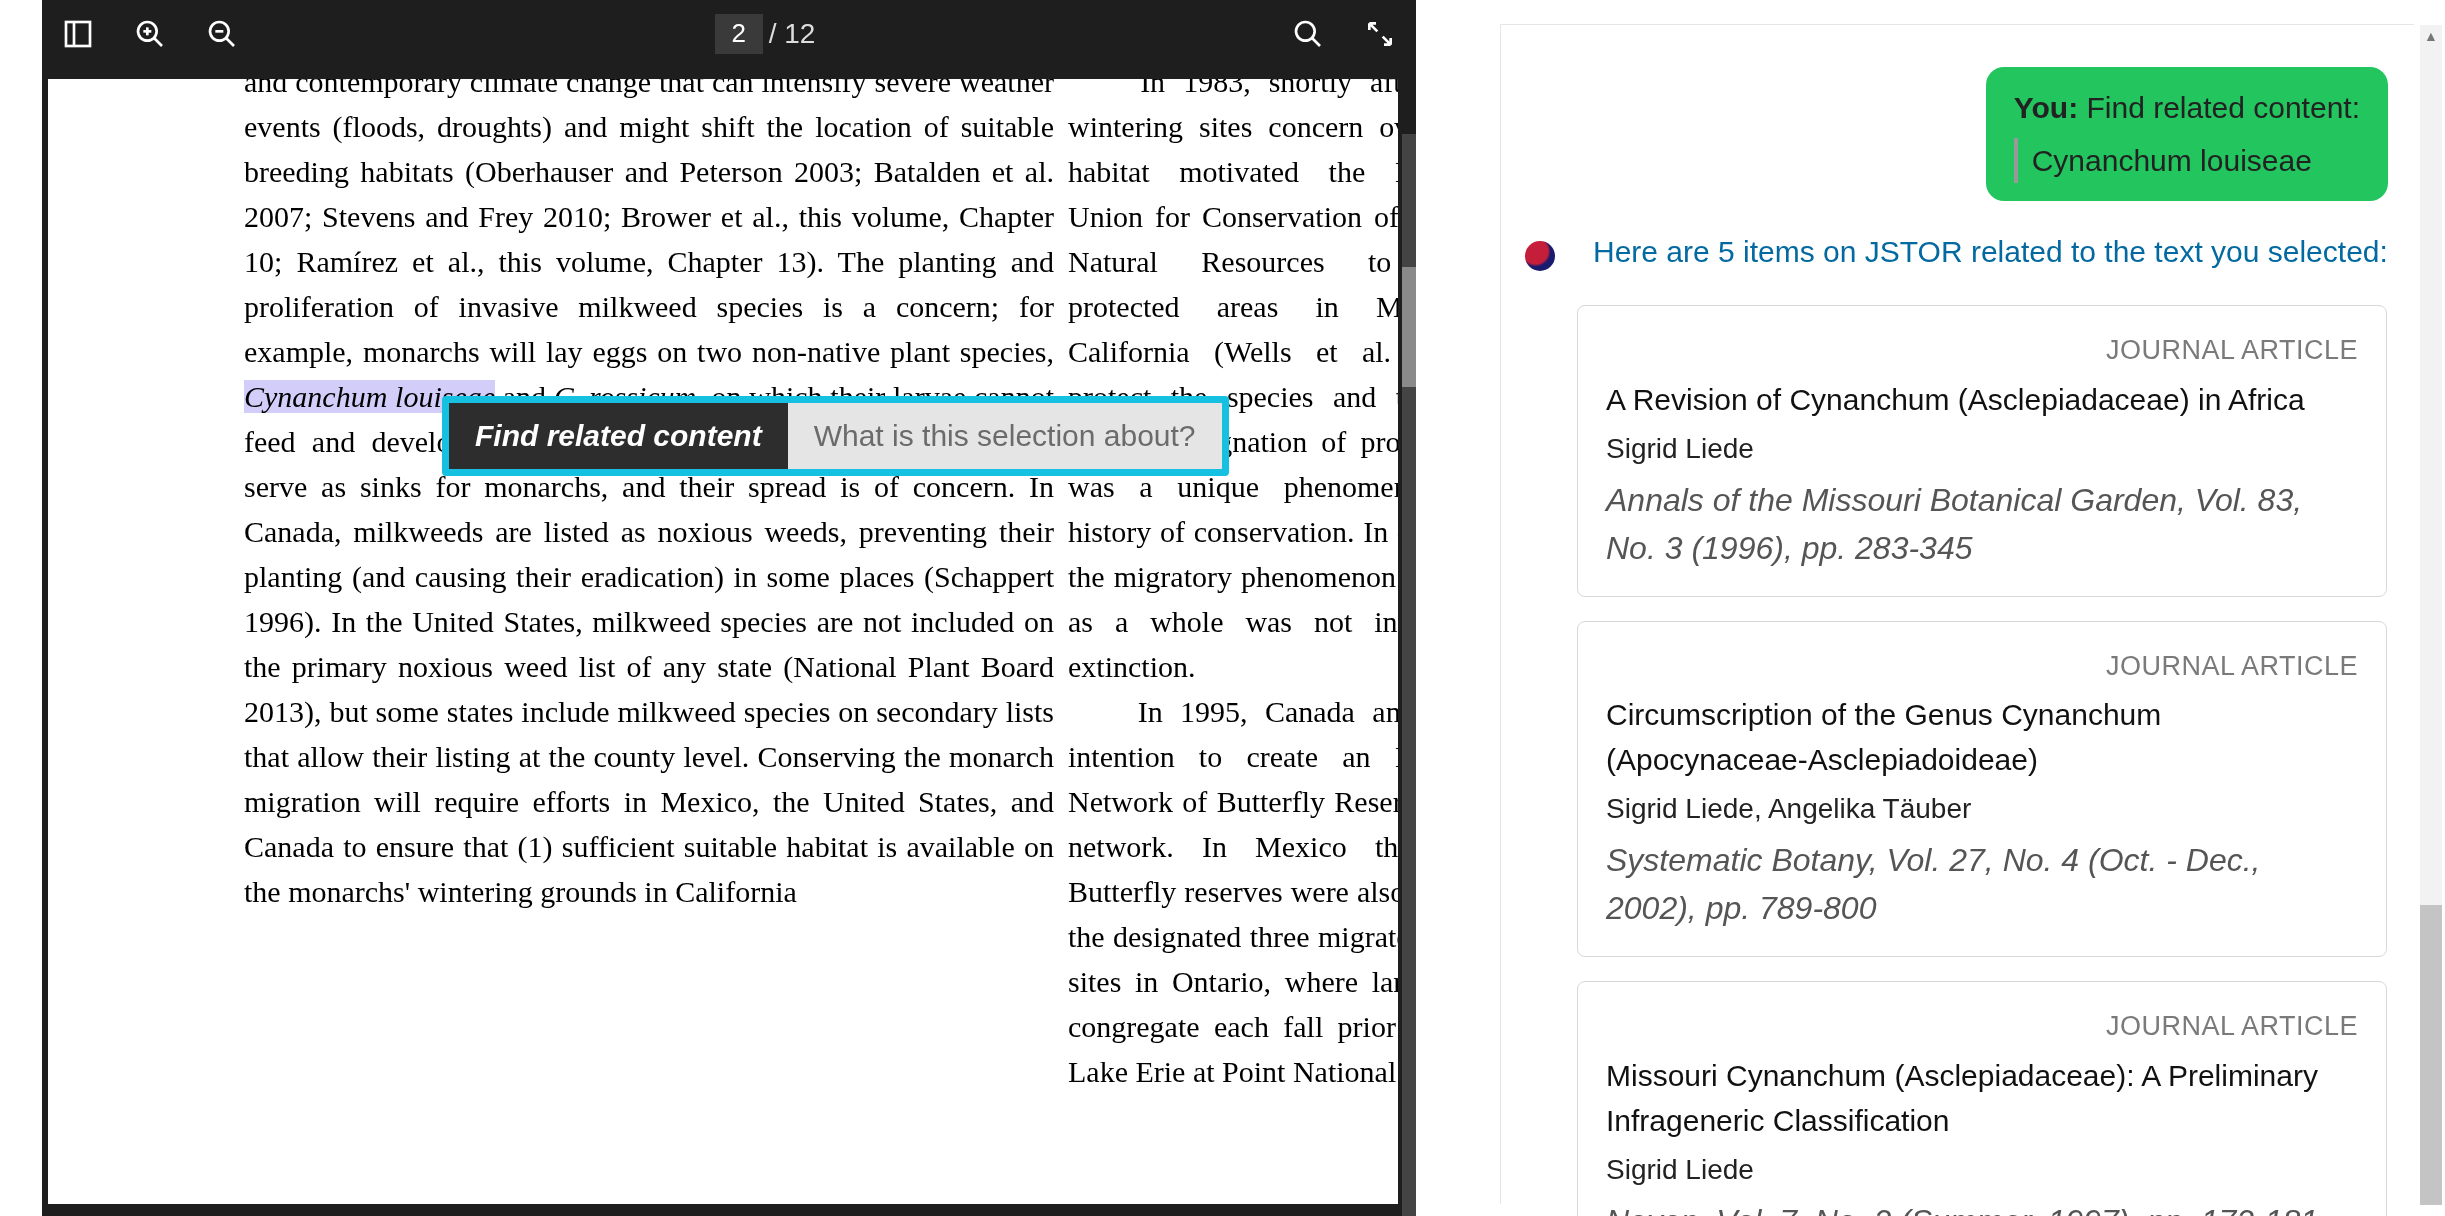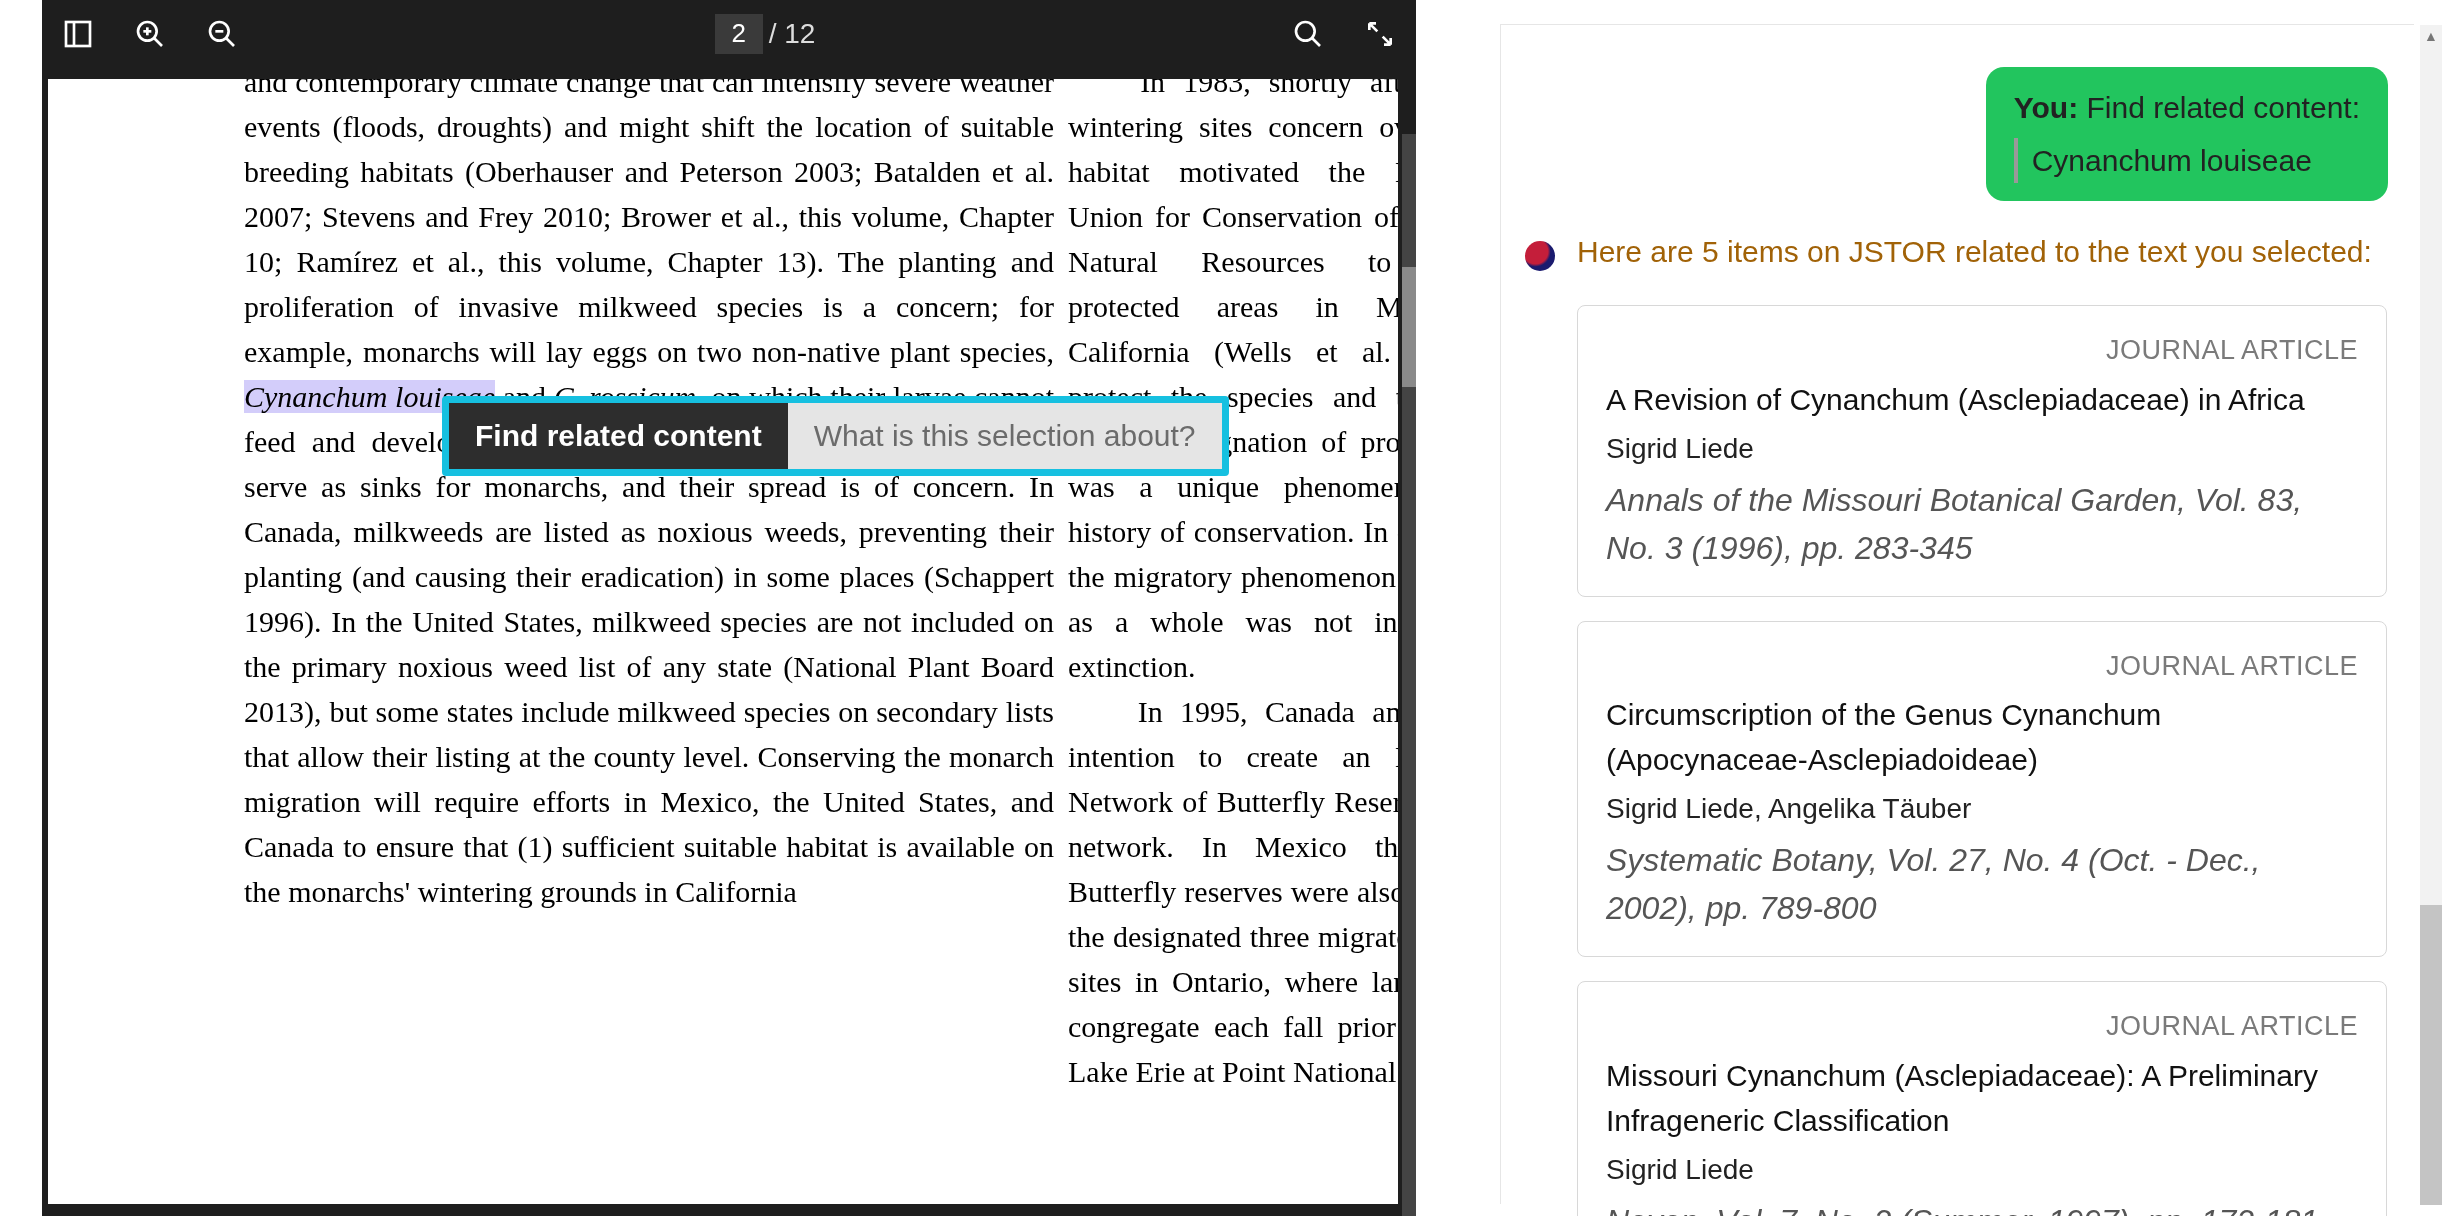--- a/index.html
+++ b/index.html
@@ -17,34 +17,34 @@
 
   .page-area { position:relative; height:1149px; background:#1e1e1e; }
   .page { position:absolute; left:6px; top:12px; width:1350px; height:1125px; background:#fff; overflow:hidden; }
   .paper-text { position:absolute; left:196px; top:-20px; width:810px; font-size:30px; line-height:1.5; color:#000; text-align:justify; font-family:'Minion Pro',Georgia,'Times New Roman',serif; }
   .paper-text-r { position:absolute; left:1020px; top:-20px; width:480px; font-size:30px; line-height:1.5; color:#000; text-align:justify; font-family:'Minion Pro',Georgia,'Times New Roman',serif; }
   .highlight { background:#d3cdfa; font-style:italic; }
   .ital { font-style:italic; }
 
   
   .popover { position:absolute; left:400px; top:329px; border:7px solid #16c0e0; border-radius:4px; display:flex; font-family:Arial,Helvetica,sans-serif; font-size:30px; }
-  .pop-btn-dark { background:#2d2d2d; color:#fff; padding:16px 26px; font-weight:600; cursor:pointer; }
+  .pop-btn-dark { background:#2d2d2d; color:#fff; padding:16px 26px; font-weight:600; cursor:pointer;font-style:italic; }
   .pop-btn-light { background:#e5e5e5; color:#6b6b6b; padding:16px 26px; font-weight:400; cursor:pointer; }
 
   .vscroll { position:absolute; right:0; top:67px; width:14px; height:1100px; background:#444; }
   .vthumb { position:absolute; right:0; top:200px; width:14px; height:120px; background:#8a8a8a; }
 
   
   .sidepanel { position:absolute; left:1500px; top:24px; width:914px; height:1180px; background:#fff; border-left:1px solid #e6e6e6; border-top:1px solid #e6e6e6; font-family: Arial, Helvetica, sans-serif; }
   .user-bubble { position:absolute; right:26px; top:42px; background:#22c55e; border-radius:18px; padding:18px 28px; max-width:420px; font-size:30px; line-height:1.5; color:#222; }
   .user-bubble .you { font-weight:700; }
   .quote { border-left:4px solid #999; padding-left:14px; margin-top:8px; }
 
   .ai-dot { position:absolute; left:24px; top:216px; width:30px; height:30px; border-radius:50%; background:radial-gradient(circle at 35% 35%, #c41e3a 0%, #c41e3a 45%, #1a1a6e 55%, #1a1a6e 100%); }
-  .ai-text { position:absolute; left:76px; top:210px; font-size:30px; color:#a16207; }
+  .ai-text { position:absolute; left:92px; top:210px; font-size:30px; color:#0369a1; }
 
   .results { position:absolute; left:76px; top:280px; width:810px; display:flex; flex-direction:column; gap:24px; }
   .card { border:1px solid #d8d8d8; border-radius:8px; padding:24px 28px; font-size:28px; line-height:1.5; cursor:pointer; }
   .card .type { color:#7a7a7a; letter-spacing:0.5px; font-size:27px; margin-bottom:6px;text-align:right; }
   .card .title { color:#111; font-weight:400; font-size:30px; margin-bottom:6px; }
   .card .author { color:#222; font-size:28px; margin-bottom:6px; }
   .card .src { color:#555; font-style:italic; font-size:32px; }
 
   .side-scroll { position:absolute; right:-28px; top:0; width:22px; height:1180px; background:#f2f2f2; }
   .side-scroll-up { position:absolute; top:0; width:22px; height:22px; display:flex; align-items:center; justify-content:center; color:#777; font-size:14px; }

